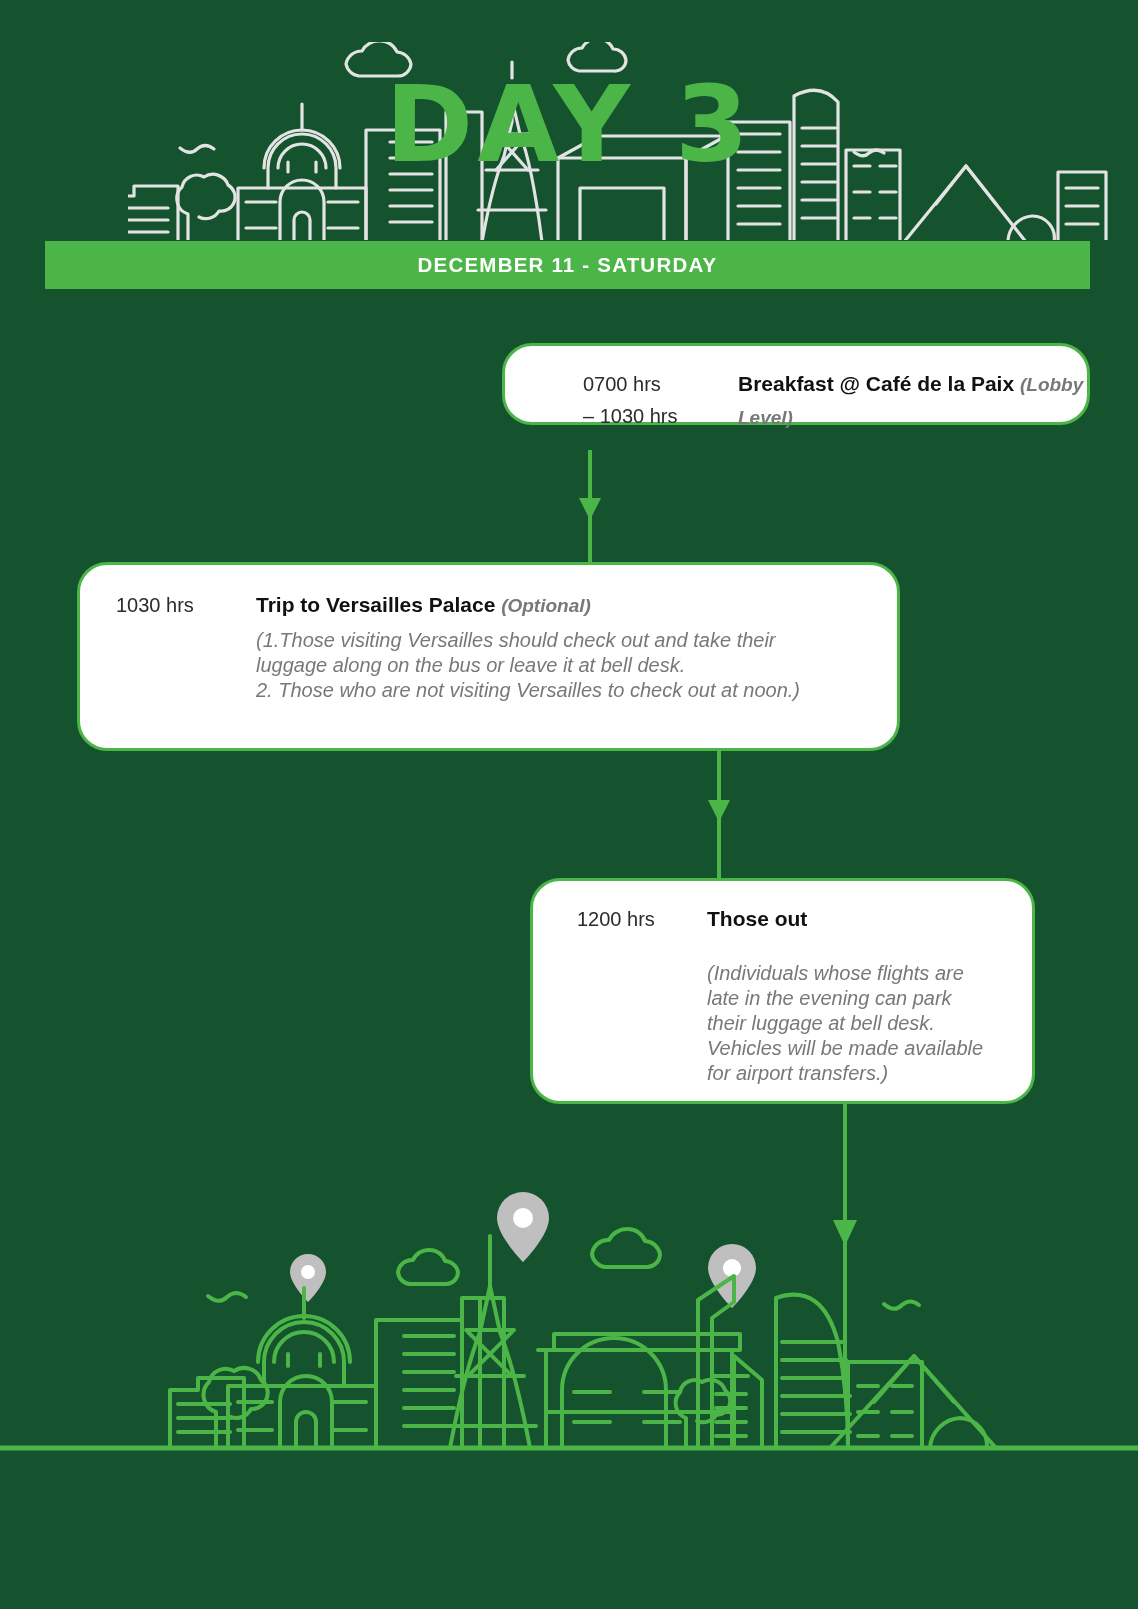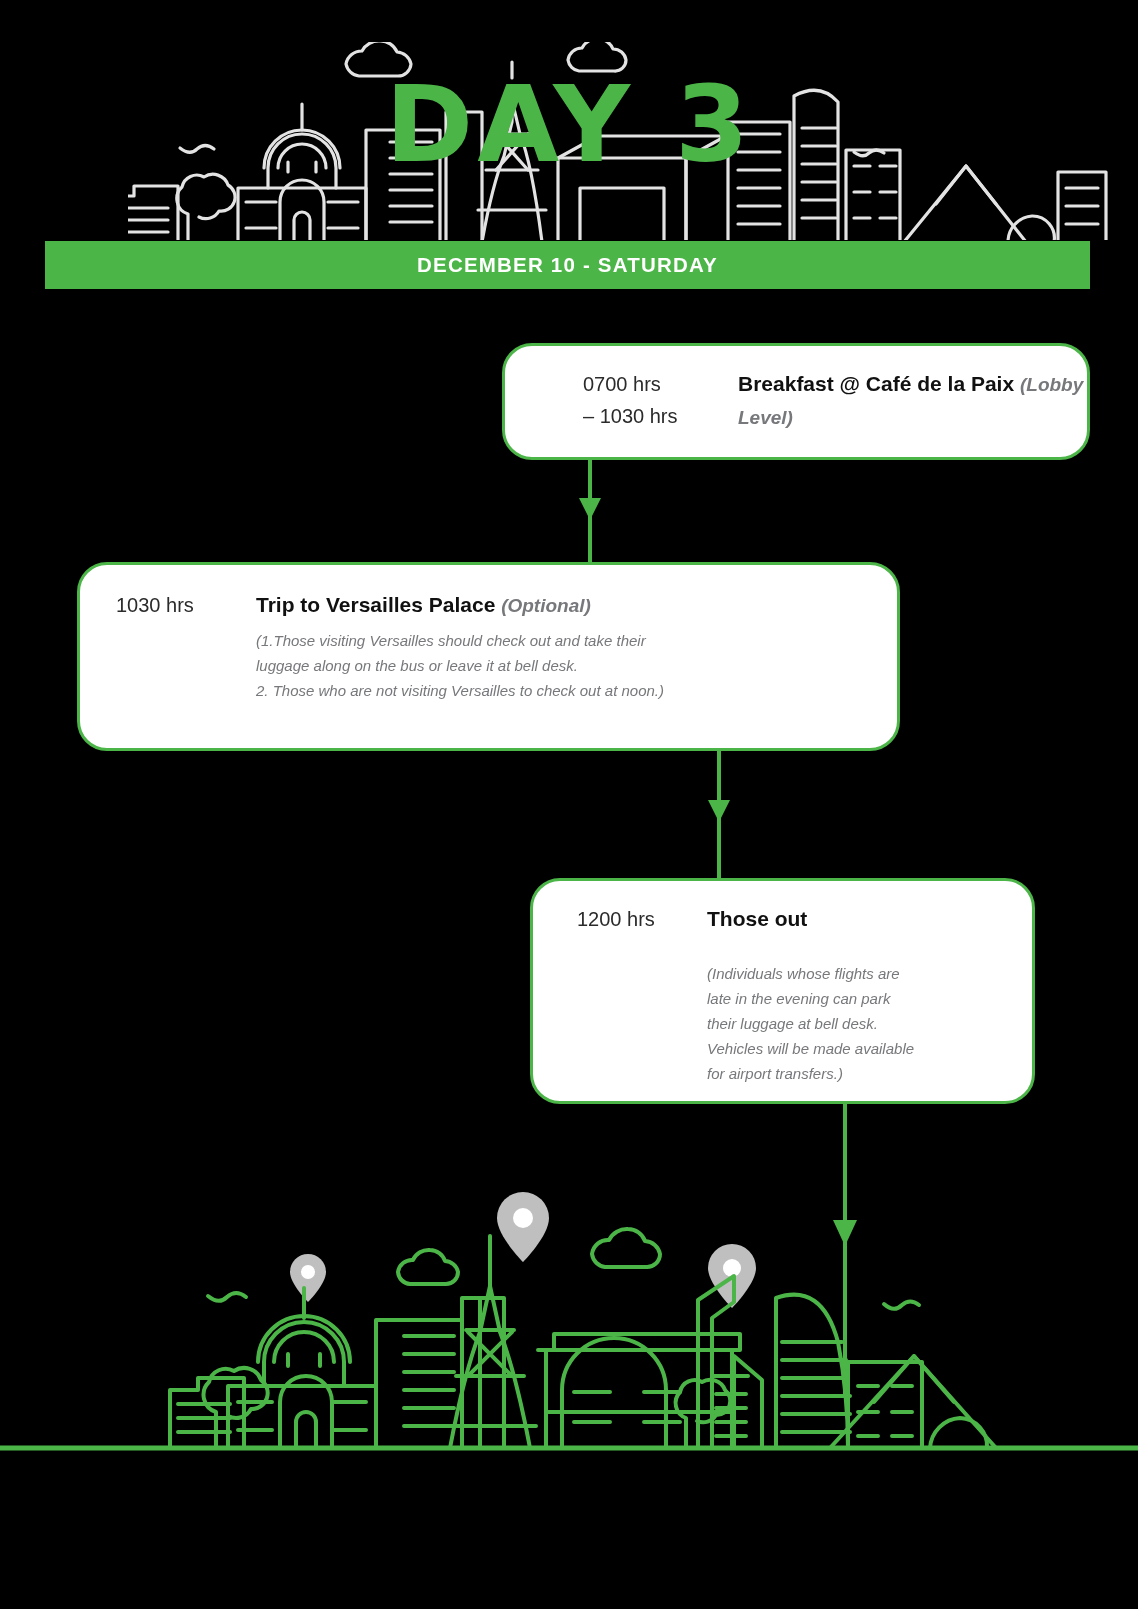--- a/index.html
+++ b/index.html
@@ -8,21 +8,21 @@
     background: #ffffff;
   }
   body {
     font-family: "Liberation Sans", sans-serif;
   }
   #page {
     position: relative;
     width: 1138px;
     height: 1609px;
     overflow: hidden;
-    background: #000000;
+    background: #14532d;
   }
 
   
   #header {
     position: absolute;
     left: 0; top: 0;
     width: 1138px;
     height: 240px;
     overflow: hidden;
   }
@@ -95,27 +95,27 @@
   }
   .title .sub {
     font-weight: bold;
     font-style: italic;
     color: #77787b;
     font-size: 19px;
   }
   .note {
     color: #77787b;
     font-style: italic;
-    font-size: 15px;
+    font-size: 20px;
     line-height: 25px;
     white-space: pre-line;
   }
 
   
-  #card-1 { left: 502px; top: 343px; width: 588px; height: 117px; }
+  #card-1 { left: 502px; top: 343px; width: 588px; height: 82px; }
   #card-1 .card-inner { padding: 22px 0 0 78px; }
   #card-1 .time { width: 155px; }
   #card-1 .title { padding-left: 0px; }
 
   
   #card-2 { left: 77px; top: 562px; width: 823px; height: 189px; }
   #card-2 .card-inner { padding: 24px 0 0 36px; }
   #card-2 .time { width: 140px; }
   #card-2 .note { margin-top: 6px; }
 
@@ -196,21 +196,21 @@
 
         <path d="M930 200 v-70 h48 v70"></path>
         <path d="M938 146 h32 M938 164 h32 M938 182 h32"></path>
       </g>
     </svg>
 
     <div id="day-title">DAY 3</div>
   </div>
 
   <div id="date-banner">
-    <span id="date-banner-text">DECEMBER 10 - SATURDAY</span>
+    <span id="date-banner-text">DECEMBER 11 - SATURDAY</span>
   </div>
 
   <svg class="connector" style="left:575px; top:450px; width:30px; height:118px;" viewBox="0 0 30 118">
     <path d="M15 0 V118" stroke="#4CB548" stroke-width="4" fill="none"></path>
     <path d="M4 48 L26 48 L15 70 Z" fill="#4CB548"></path>
   </svg>
 
   <svg class="connector" style="left:704px; top:745px; width:30px; height:140px;" viewBox="0 0 30 140">
     <path d="M15 0 V140" stroke="#4CB548" stroke-width="4" fill="none"></path>
     <path d="M4 55 L26 55 L15 77 Z" fill="#4CB548"></path>

